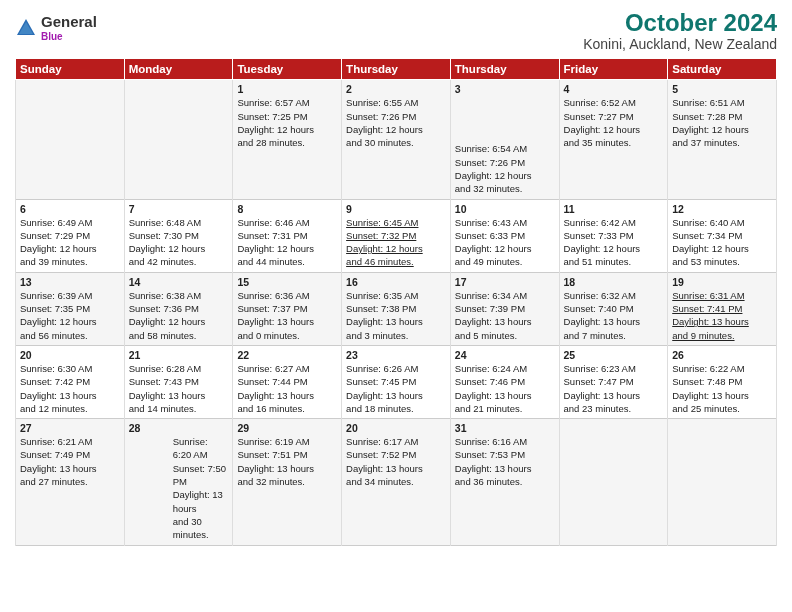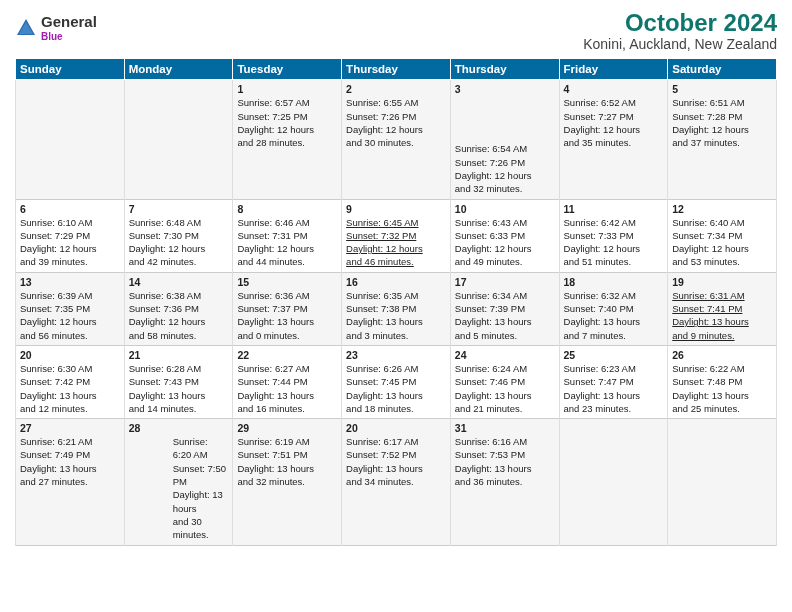--- a/index.html
+++ b/index.html
@@ -59,21 +59,21 @@
     .location {
       font-size: 14px;
       color: #444;
     }
     table {
       width: 100%;
       border-collapse: collapse;
       table-layout: fixed;
     }
     thead tr {
-      background-color: #0369a1;
+      background-color: #b91c1c;
     }
     thead th {
       color: #fff;
       font-size: 11.5px;
       font-weight: bold;
       padding: 4px 4px;
       text-align: left;
       border: 1px solid #fff;
     }
     tbody tr {
@@ -173,21 +173,21 @@
             <span class="day-num">5</span>
             <div class="day-info" style="white-space: pre-line;">Sunrise: 6:51 AM
 Sunset: 7:28 PM
 Daylight: 12 hours
 and 37 minutes.</div>
           </td>
         </tr>
         <tr>
           <td>
             <span class="day-num">6</span>
-            <div class="day-info" style="white-space: pre-line;">Sunrise: 6:10 AM
+            <div class="day-info" style="white-space: pre-line;">Sunrise: 6:49 AM
 Sunset: 7:29 PM
 Daylight: 12 hours
 and 39 minutes.</div>
           </td>
           <td>
             <span class="day-num">7</span>
             <div class="day-info" style="white-space: pre-line;">Sunrise: 6:48 AM
 Sunset: 7:30 PM
 Daylight: 12 hours
 and 42 minutes.</div>

